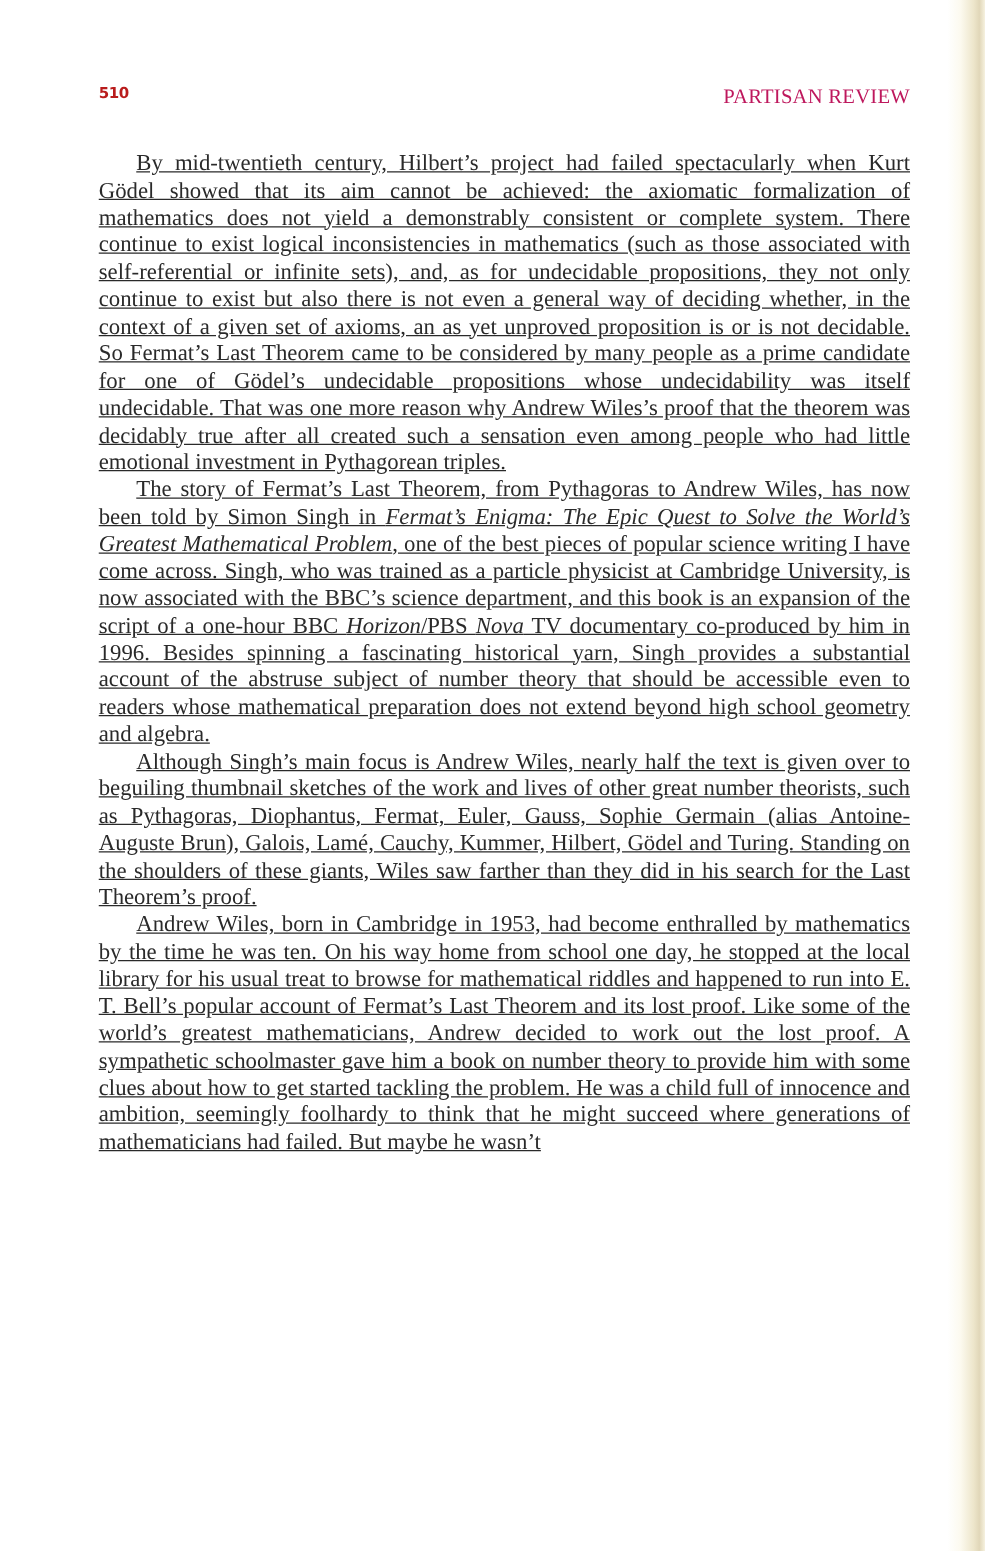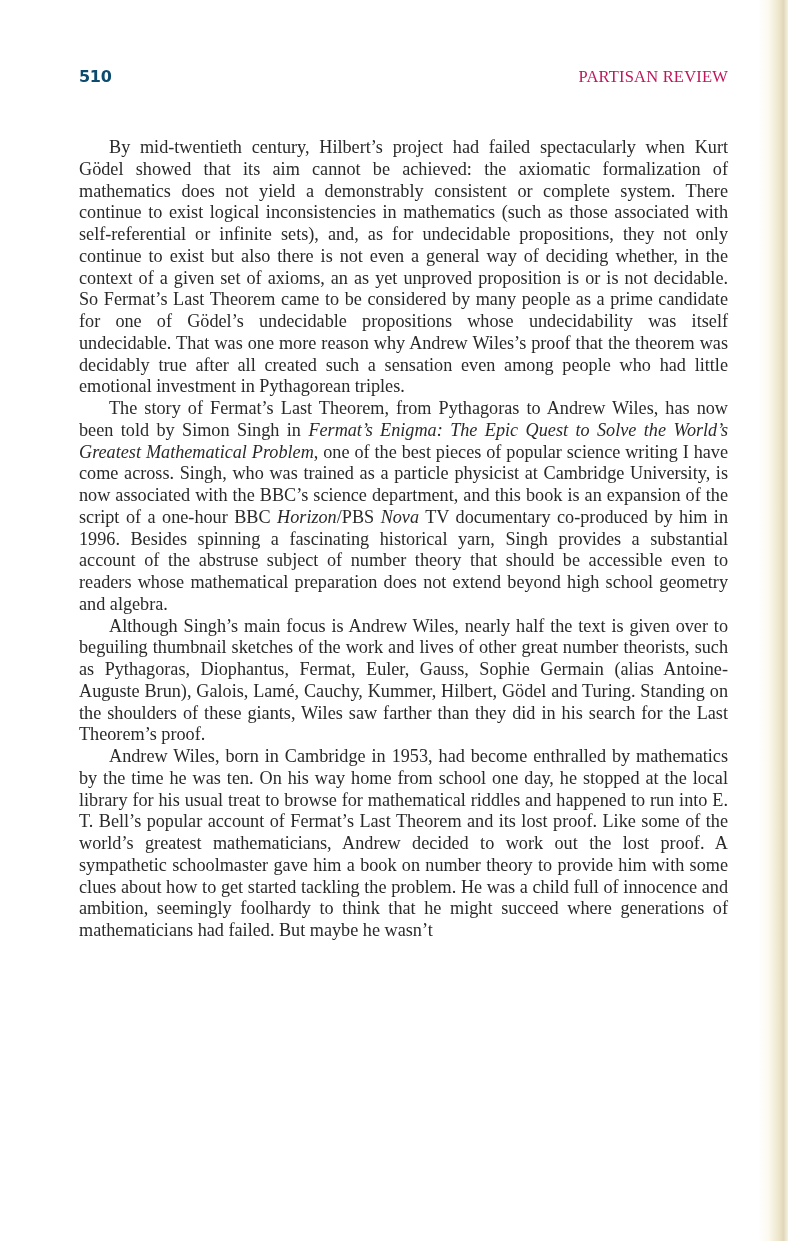--- a/index.html
+++ b/index.html
@@ -35,41 +35,42 @@
       left: 79px;
       width: 649px;
       height: 24px;
     }
     .folio {
       position: absolute;
       left: 0;
       top: 0;
       font-family: "DejaVu Sans", "Liberation Sans", sans-serif;
       font-weight: bold;
-      font-size: 16px;
+      font-size: 12px;
       letter-spacing: -0.3px;
-      color: #0c4a6e;
+      color: #b91c1c;
     }
     .journal-title {
       position: absolute;
       right: 0;
       top: 0;
       font-size: 16.5px;
       letter-spacing: 0.2px;
       color: #be185d;
     }
     .body-text {
       position: absolute;
-      top: 137px;
+      top: 120px;
       left: 79px;
       width: 649px;
       font-size: 18.2px;
       line-height: 21.75px;
       text-align: justify;
       hyphens: manual;
+      text-decoration: underline;
     }
     .body-text p {
       margin: 0;
       text-indent: 30px;
     }
     .body-text em {
       font-style: italic;
     }
   </style>
 </head>

